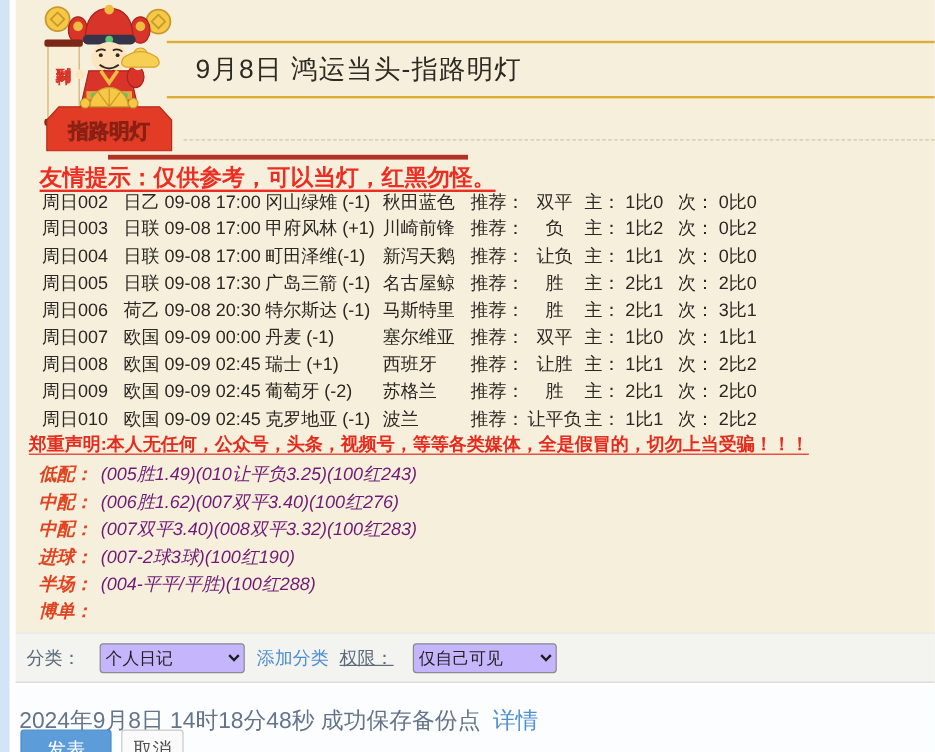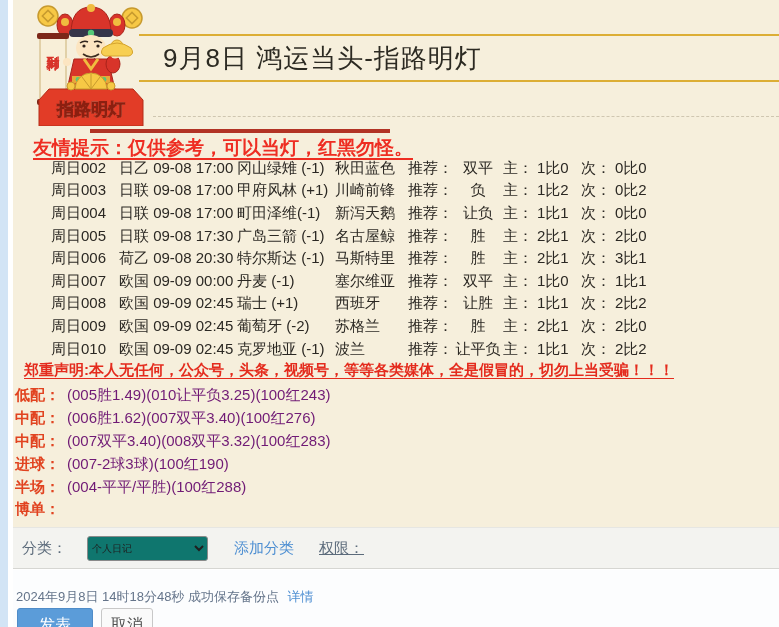--- a/index.html
+++ b/index.html
@@ -9,68 +9,68 @@
     font-family:"Liberation Sans","DejaVu Sans",sans-serif;
   }
   .left-strip{position:absolute;left:0;top:0;width:8px;height:627px;background:#d2e4f5;}
   
   .content{position:absolute;left:13px;top:0;width:766px;height:527px;background:#f6efdc;}
   .title-band{
     position:absolute;left:126px;right:0;top:34px;height:48px;
     border-top:2px solid #dcae35;border-bottom:2px solid #dcae35;
     display:flex;align-items:center;padding-left:24px;box-sizing:border-box;
   }
-  .title-band h1{margin:0;font-size:26px;font-weight:normal;color:#2c2a22;letter-spacing:1px;white-space:nowrap;}
+  .title-band h1{margin:0;font-size:22px;font-weight:normal;color:#2c2a22;letter-spacing:1px;white-space:nowrap;}
   .dashed-line{position:absolute;left:140px;right:0;top:116px;border-top:1px dashed #cfc6b0;}
   .red-rule{position:absolute;left:77px;top:129px;width:300px;height:4px;background:#b23325;}
   .mascot{position:absolute;left:18px;top:2px;width:120px;height:124px;}
   .tip-line{
     position:absolute;left:20px;top:135px;font-size:19px;font-weight:bold;color:#ee2d22;
     text-decoration:underline;text-decoration-thickness:2px;text-underline-offset:4px;white-space:nowrap;
   }
-  .match-rows{position:absolute;left:0;top:157px;right:0;padding-left:38px;}
+  .match-rows{position:absolute;left:0;top:157px;right:0;padding-left:22px;}
   .mrow{display:flex;align-items:center;height:22.6px;font-size:15px;color:#2b2823;white-space:nowrap;}
   .mrow .c{flex:0 0 auto;}
   .c-id{width:68px;}
   .c-lt{width:118px;}
   .c-home{width:98px;}
   .c-away{width:70px;}
   .c-reclab{width:48px;text-align:right;}
   .c-rec{width:50px;text-align:center;}
   .c-mainlab{width:34px;}
   .c-main{width:44px;}
   .c-altlab{width:34px;}
   .c-alt{flex:1 1 auto;}
   .disclaimer{
     position:absolute;left:11px;top:361px;font-size:15px;font-weight:bold;color:#e42b1d;
     text-decoration:underline;text-underline-offset:3px;white-space:nowrap;
   }
-  .combo-lines{position:absolute;left:2px;top:384px;right:0;}
+  .combo-lines{position:absolute;left:19px;top:384px;right:0;font-style:italic;}
   .combo{display:flex;align-items:center;height:22.9px;font-size:15px;white-space:nowrap;}
   .combo .lbl{color:#e14320;font-weight:bold;width:52px;flex:0 0 auto;}
   .combo .val{color:#701a75;}
   
   .cat-bar{
     position:absolute;left:13px;right:0;top:527px;height:42px;background:#f3f3f0;
     border-top:1px solid #e6e6e2;border-bottom:1px solid #d6d6d2;
-    display:flex;align-items:center;padding-left:9px;box-sizing:border-box;font-size:15px;gap:16px;
+    display:flex;align-items:center;padding-left:9px;box-sizing:border-box;font-size:15px;
   }
   .cat-bar .bar-label{color:#5c6b7b;flex:0 0 auto;}
   .cat-bar select{
-    height:25px;font-size:10px;color:#1f1f1f;background:#0f766e;border:1px solid #8a8a8a;
-    border-radius:3px;margin-left:4px;font-family:"Liberation Sans","DejaVu Sans",sans-serif;
+    height:25px;font-size:14px;color:#1f1f1f;background:#c4b5fd;border:1px solid #8a8a8a;
+    border-radius:3px;margin-left:16px;font-family:"Liberation Sans","DejaVu Sans",sans-serif;
   }
   .sel-category{width:121px;}
   .sel-permission{width:120px;}
   .link{color:#4e8fd2;cursor:pointer;text-decoration:none;}
   .add-cat{margin-left:10px;}
   .perm-label{margin-left:9px;text-decoration:underline;}
   
   .bottom-zone{position:absolute;left:13px;right:0;top:570px;height:57px;background:#fcfdfe;}
-  .status-line{position:absolute;left:3px;top:18px;font-size:13px;color:#64748a;white-space:nowrap;}
+  .status-line{position:absolute;left:3px;top:18px;font-size:19px;color:#64748a;white-space:nowrap;}
   .status-line .link{margin-left:5px;}
   .btn{position:absolute;top:38px;height:34px;border-radius:3px;font-size:16px;
        font-family:"Liberation Sans","DejaVu Sans",sans-serif;cursor:pointer;}
   .btn-publish{left:4px;width:76px;background:#5b9cd9;color:#ffffff;border:1px solid #4f8cc8;}
   .btn-cancel{left:88px;width:52px;background:#fafafa;color:#4f4f4f;border:1px solid #c8c8c8;}
 </style>
 </head>
 <body>
 
 <div class="left-strip"></div>
@@ -298,20 +298,23 @@
 </div>
 </div>
 
 <div class="cat-bar">
   <span class="bar-label">分类：</span>
   <select class="sel-category">
     <option>个人日记</option>
   </select>
   <a class="link add-cat" href="#">添加分类</a>
   <span class="bar-label perm-label">权限：</span>
+  <select class="sel-permission">
+    <option>仅自己可见</option>
+  </select>
 </div>
 
 <div class="bottom-zone">
   <div class="status-line">
     <span>2024年9月8日 14时18分48秒 成功保存备份点</span>
     <a class="link" href="#">详情</a>
   </div>
   <button class="btn btn-publish">发表</button>
   <button class="btn btn-cancel">取消</button>
 </div>

